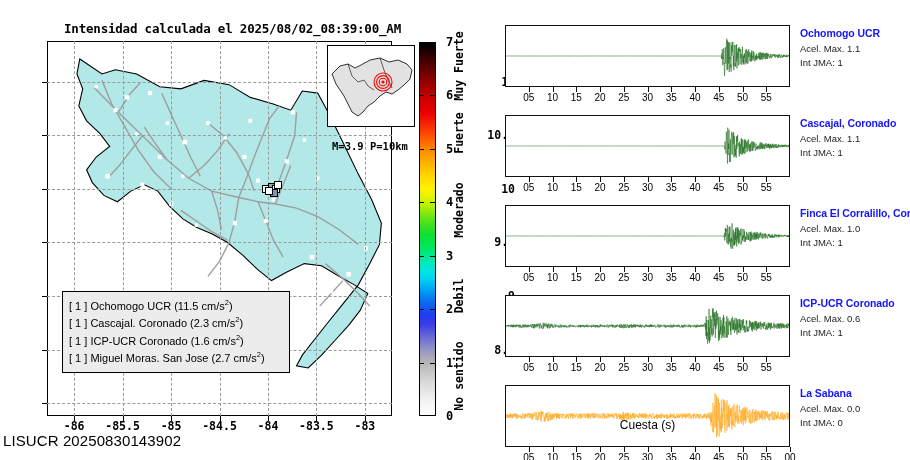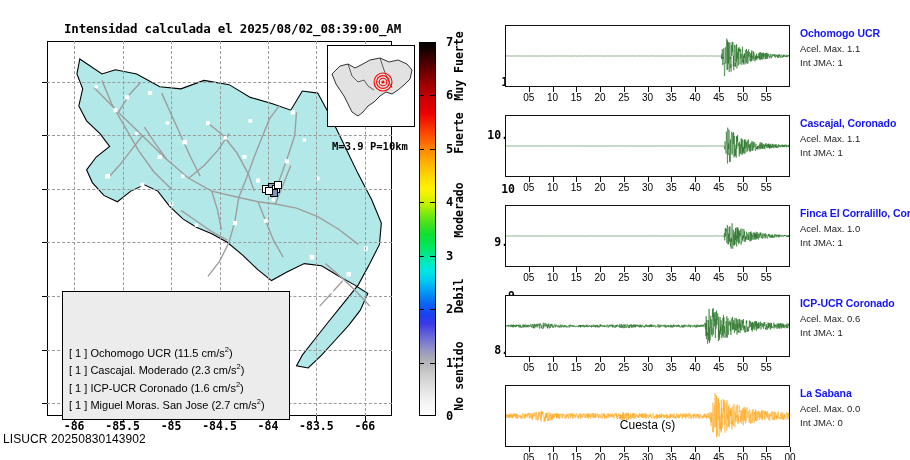--- a/index.html
+++ b/index.html
@@ -34,21 +34,21 @@
 
   
   .stn{position:absolute;width:8px;height:8px;border:1.4px solid #000;
     box-sizing:border-box;}
 
   
   #legend-box{left:62px;top:291px;width:228px;
     border:1.4px solid #000;background:#ececec;box-sizing:border-box;}
   #legend-head{background:#000;color:#fff;text-align:center;
     font-size:12.5px;padding:3px 0 4px;letter-spacing:0.3px;}
-  #legend-list{padding:4px 12px 7px 6px;margin-top:47px;}
+  #legend-list{padding:4px 12px 7px 6px;}
   .legend-row{font-size:11px;line-height:14.6px;white-space:nowrap;color:#000;}
   .legend-row sup{font-size:7.5px;vertical-align:super;}
 
   
   #cbar{left:419px;top:42px;width:17px;height:374px;border:1.3px solid #000;
     box-sizing:border-box;
     background:linear-gradient(to top,
       #ffffff 0%, #f2f2f2 4%, #d8d8d8 9%, #bdbdbd 13%,
       #a9a9b8 15.5%, #8f8fc8 18%, #6a6ad8 21%, #3a3ae8 24.5%,
       #1a40ef 27%, #0a66f2 30%, #00a0f5 33.5%, #00d0f0 36.5%,
@@ -57,21 +57,21 @@
       #fff000 61%, #ffd800 64%, #ffb400 67.5%, #ff8c00 71%,
       #ff6000 74%, #f83000 77.5%, #ec0000 81%, #cc0000 85%,
       #9c0000 89%, #6a0000 92.5%, #3a0000 96%, #120000 98.5%, #000000 100%);}
   .cb-tick{position:absolute;left:424px;width:40px;
     font-family:"DejaVu Sans Mono",monospace;font-size:12px;font-weight:bold;
     transform:translateY(-7px);padding-left:22px;}
   .cb-cat{position:absolute;left:452px;
     font-family:"DejaVu Sans Mono",monospace;font-size:11.5px;font-weight:bold;
     writing-mode:vertical-rl;text-orientation:mixed;white-space:nowrap;}
 
-  #footer{left:3px;top:432px;font-size:12px;color:#000;letter-spacing:0.1px;}
+  #footer{left:3px;top:432px;font-size:15px;color:#000;letter-spacing:0.1px;}
 
   
   .wpanel{position:absolute;left:505px;width:285px;border:1.6px solid #111;
     background:#fff;box-sizing:border-box;overflow:hidden;}
   .wsvg{display:block;width:100%;height:100%;}
   .wticks{position:absolute;left:505px;width:285px;height:14px;}
   .wtick{position:absolute;font-size:10px;transform:translateX(-50%);}
   .wtickmark{position:absolute;top:-1px;width:0;height:5px;border-left:1.3px solid #111;}
 
   .wlabel{position:absolute;left:800px;width:112px;}
@@ -155,21 +155,21 @@
     <div class="abs lat-lab" style="top: 349.571px;">8.5</div>
     <div class="abs lat-lab" style="top: 403.143px;">8</div>
   </div>
 <div id="lon-labels">
     <div class="abs lon-lab" style="left: 44.1348px;">-86</div>
     <div class="abs lon-lab" style="left: 92.5899px;">-85.5</div>
     <div class="abs lon-lab" style="left: 141.045px;">-85</div>
     <div class="abs lon-lab" style="left: 189.5px;">-84.5</div>
     <div class="abs lon-lab" style="left: 237.955px;">-84</div>
     <div class="abs lon-lab" style="left: 286.41px;">-83.5</div>
-    <div class="abs lon-lab" style="left: 334.865px;">-66</div>
+    <div class="abs lon-lab" style="left: 334.865px;">-83</div>
   </div>
 <div id="grid-layer">
     <div class="abs grid-h" style="left: 47px; width: 345px; top: 81.7143px;"></div>
     <div class="abs" style="left: 42px; top: 81.7143px; width: 5px; border-top: 1.4px solid rgb(0, 0, 0);"></div>
     <div class="abs grid-h" style="left: 47px; width: 345px; top: 135.286px;"></div>
     <div class="abs" style="left: 42px; top: 135.286px; width: 5px; border-top: 1.4px solid rgb(0, 0, 0);"></div>
     <div class="abs grid-h" style="left: 47px; width: 345px; top: 188.857px;"></div>
     <div class="abs" style="left: 42px; top: 188.857px; width: 5px; border-top: 1.4px solid rgb(0, 0, 0);"></div>
     <div class="abs grid-h" style="left: 47px; width: 345px; top: 242.429px;"></div>
     <div class="abs" style="left: 42px; top: 242.429px; width: 5px; border-top: 1.4px solid rgb(0, 0, 0);"></div>
@@ -217,21 +217,21 @@
       <circle cx="55" cy="36" r="3.8" fill="none" stroke="#ff0000" stroke-width="1.1"></circle>
       <circle cx="55" cy="36" r="1.6" fill="#ff0000"></circle>
     </g>
   </svg>
 </div>
 <div class="abs" id="inset-label">M=3.9 P=10km</div>
 
 <div class="abs" id="legend-box">
   <div id="legend-list">
       <div class="legend-row"><span>[ 1 ]</span> <span>Ochomogo UCR</span> <span>(11.5 cm/s</span><sup>2</sup><span>)</span></div>
-      <div class="legend-row"><span>[ 1 ]</span> <span>Cascajal. Moderado</span> <span>(2.3 cm/s</span><sup>2</sup><span>)</span></div>
+      <div class="legend-row"><span>[ 1 ]</span> <span>Cascajal. Coronado</span> <span>(2.3 cm/s</span><sup>2</sup><span>)</span></div>
       <div class="legend-row"><span>[ 1 ]</span> <span>ICP-UCR Coronado</span> <span>(1.6 cm/s</span><sup>2</sup><span>)</span></div>
       <div class="legend-row"><span>[ 1 ]</span> <span>Miguel Moras. San Jose</span> <span>(2.7 cm/s</span><sup>2</sup><span>)</span></div>
     </div>
 </div>
 
 <div class="abs" id="cbar"></div>
 <div id="cbar-ticks">
     <div class="abs cb-tick" style="top: 42px;">7</div>
     <div class="abs cb-tick" style="top: 95.4286px;">6</div>
     <div class="abs" style="left: 419px; width: 5px; top: 95.4286px; border-top: 1.3px solid rgb(0, 0, 0);"></div>

